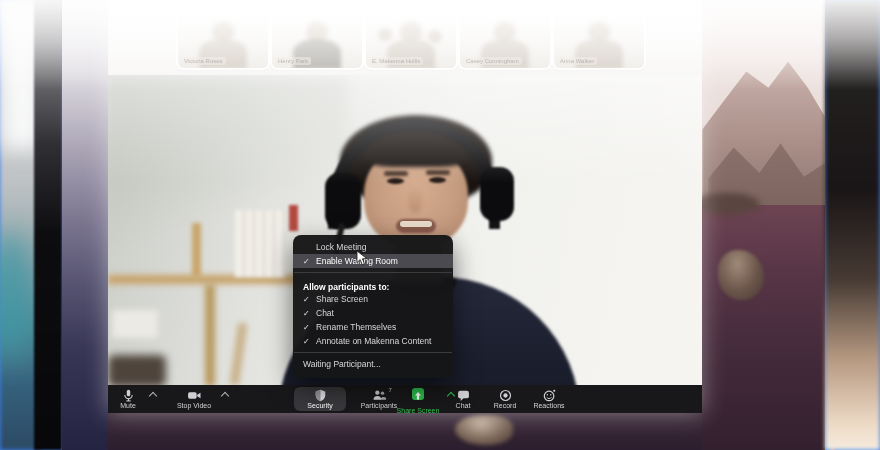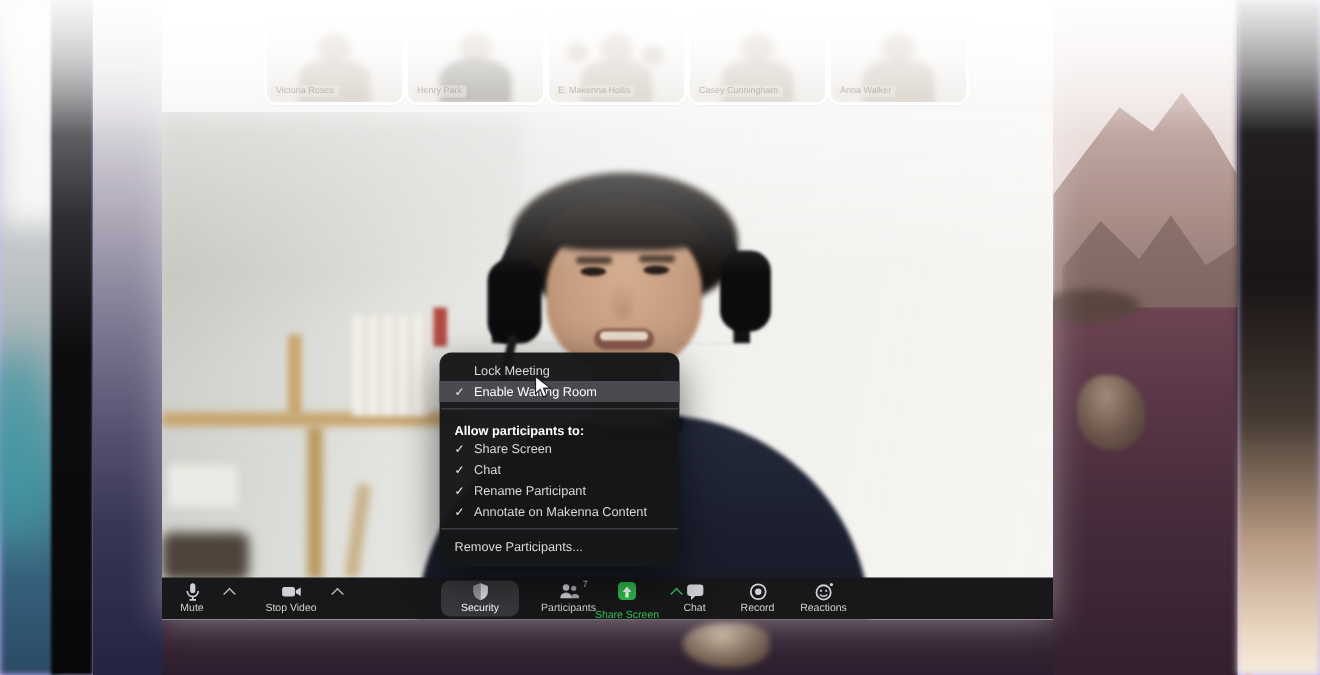--- a/index.html
+++ b/index.html
@@ -1,16 +1,16 @@
 <!DOCTYPE html>
 <html><head>
 <meta charset="utf-8">
 <style>
   html,body{margin:0;padding:0;background:#0c0c0e;}
-  .stage{position:relative;width:880px;height:450px;overflow:hidden;background:#c4b5fd;
+  .stage{position:relative;width:880px;height:450px;overflow:hidden;background:#3b82f6;
          font-family:"Liberation Sans",sans-serif;}
   .abs{position:absolute;}
 
   
   .outside-left{left:0;top:0;width:40px;height:450px;
     background:linear-gradient(180deg,#e4e4e6 0%,#cfd1d3 22%,#bfc3c5 40%,#8fa6aa 58%,#4f8a96 72%,#35607c 86%,#2c4a64 100%);
     filter:blur(2px);}
   .teal-blob{left:-12px;top:232px;width:44px;height:130px;background:#3f98a6;border-radius:50%;filter:blur(14px);opacity:.8;}
   .white-blob{left:0;top:0;width:44px;height:150px;background:rgba(255,255,255,.85);filter:blur(10px);}
   .bezel-left{left:34px;top:0;width:28px;height:450px;
@@ -245,29 +245,29 @@
         <div class="menu-row">
           <span class="check">✓</span>
           <span>Share Screen</span>
         </div>
         <div class="menu-row">
           <span class="check">✓</span>
           <span>Chat</span>
         </div>
         <div class="menu-row">
           <span class="check">✓</span>
-          <span>Rename Participant</span>
+          <span>Rename Themselves</span>
         </div>
         <div class="menu-row">
           <span class="check">✓</span>
           <span>Annotate on Makenna Content</span>
         </div>
         <div class="menu-sep"></div>
         <div class="menu-row">
-          <span>Remove Participants...</span>
+          <span>Waiting Participant...</span>
         </div>
       </div>
 
       <div class="abs cursor">
         <svg width="12" height="17" viewBox="0 0 12 17">
           <path d="M1,1 L1,12.5 L4.2,9.6 L6.2,14.6 L8.4,13.7 L6.4,8.8 L10.8,8.6 Z" fill="#fdfdfd" stroke="#222" stroke-width="0.8"></path>
         </svg>
       </div>
 
       <div class="abs toolbar">

